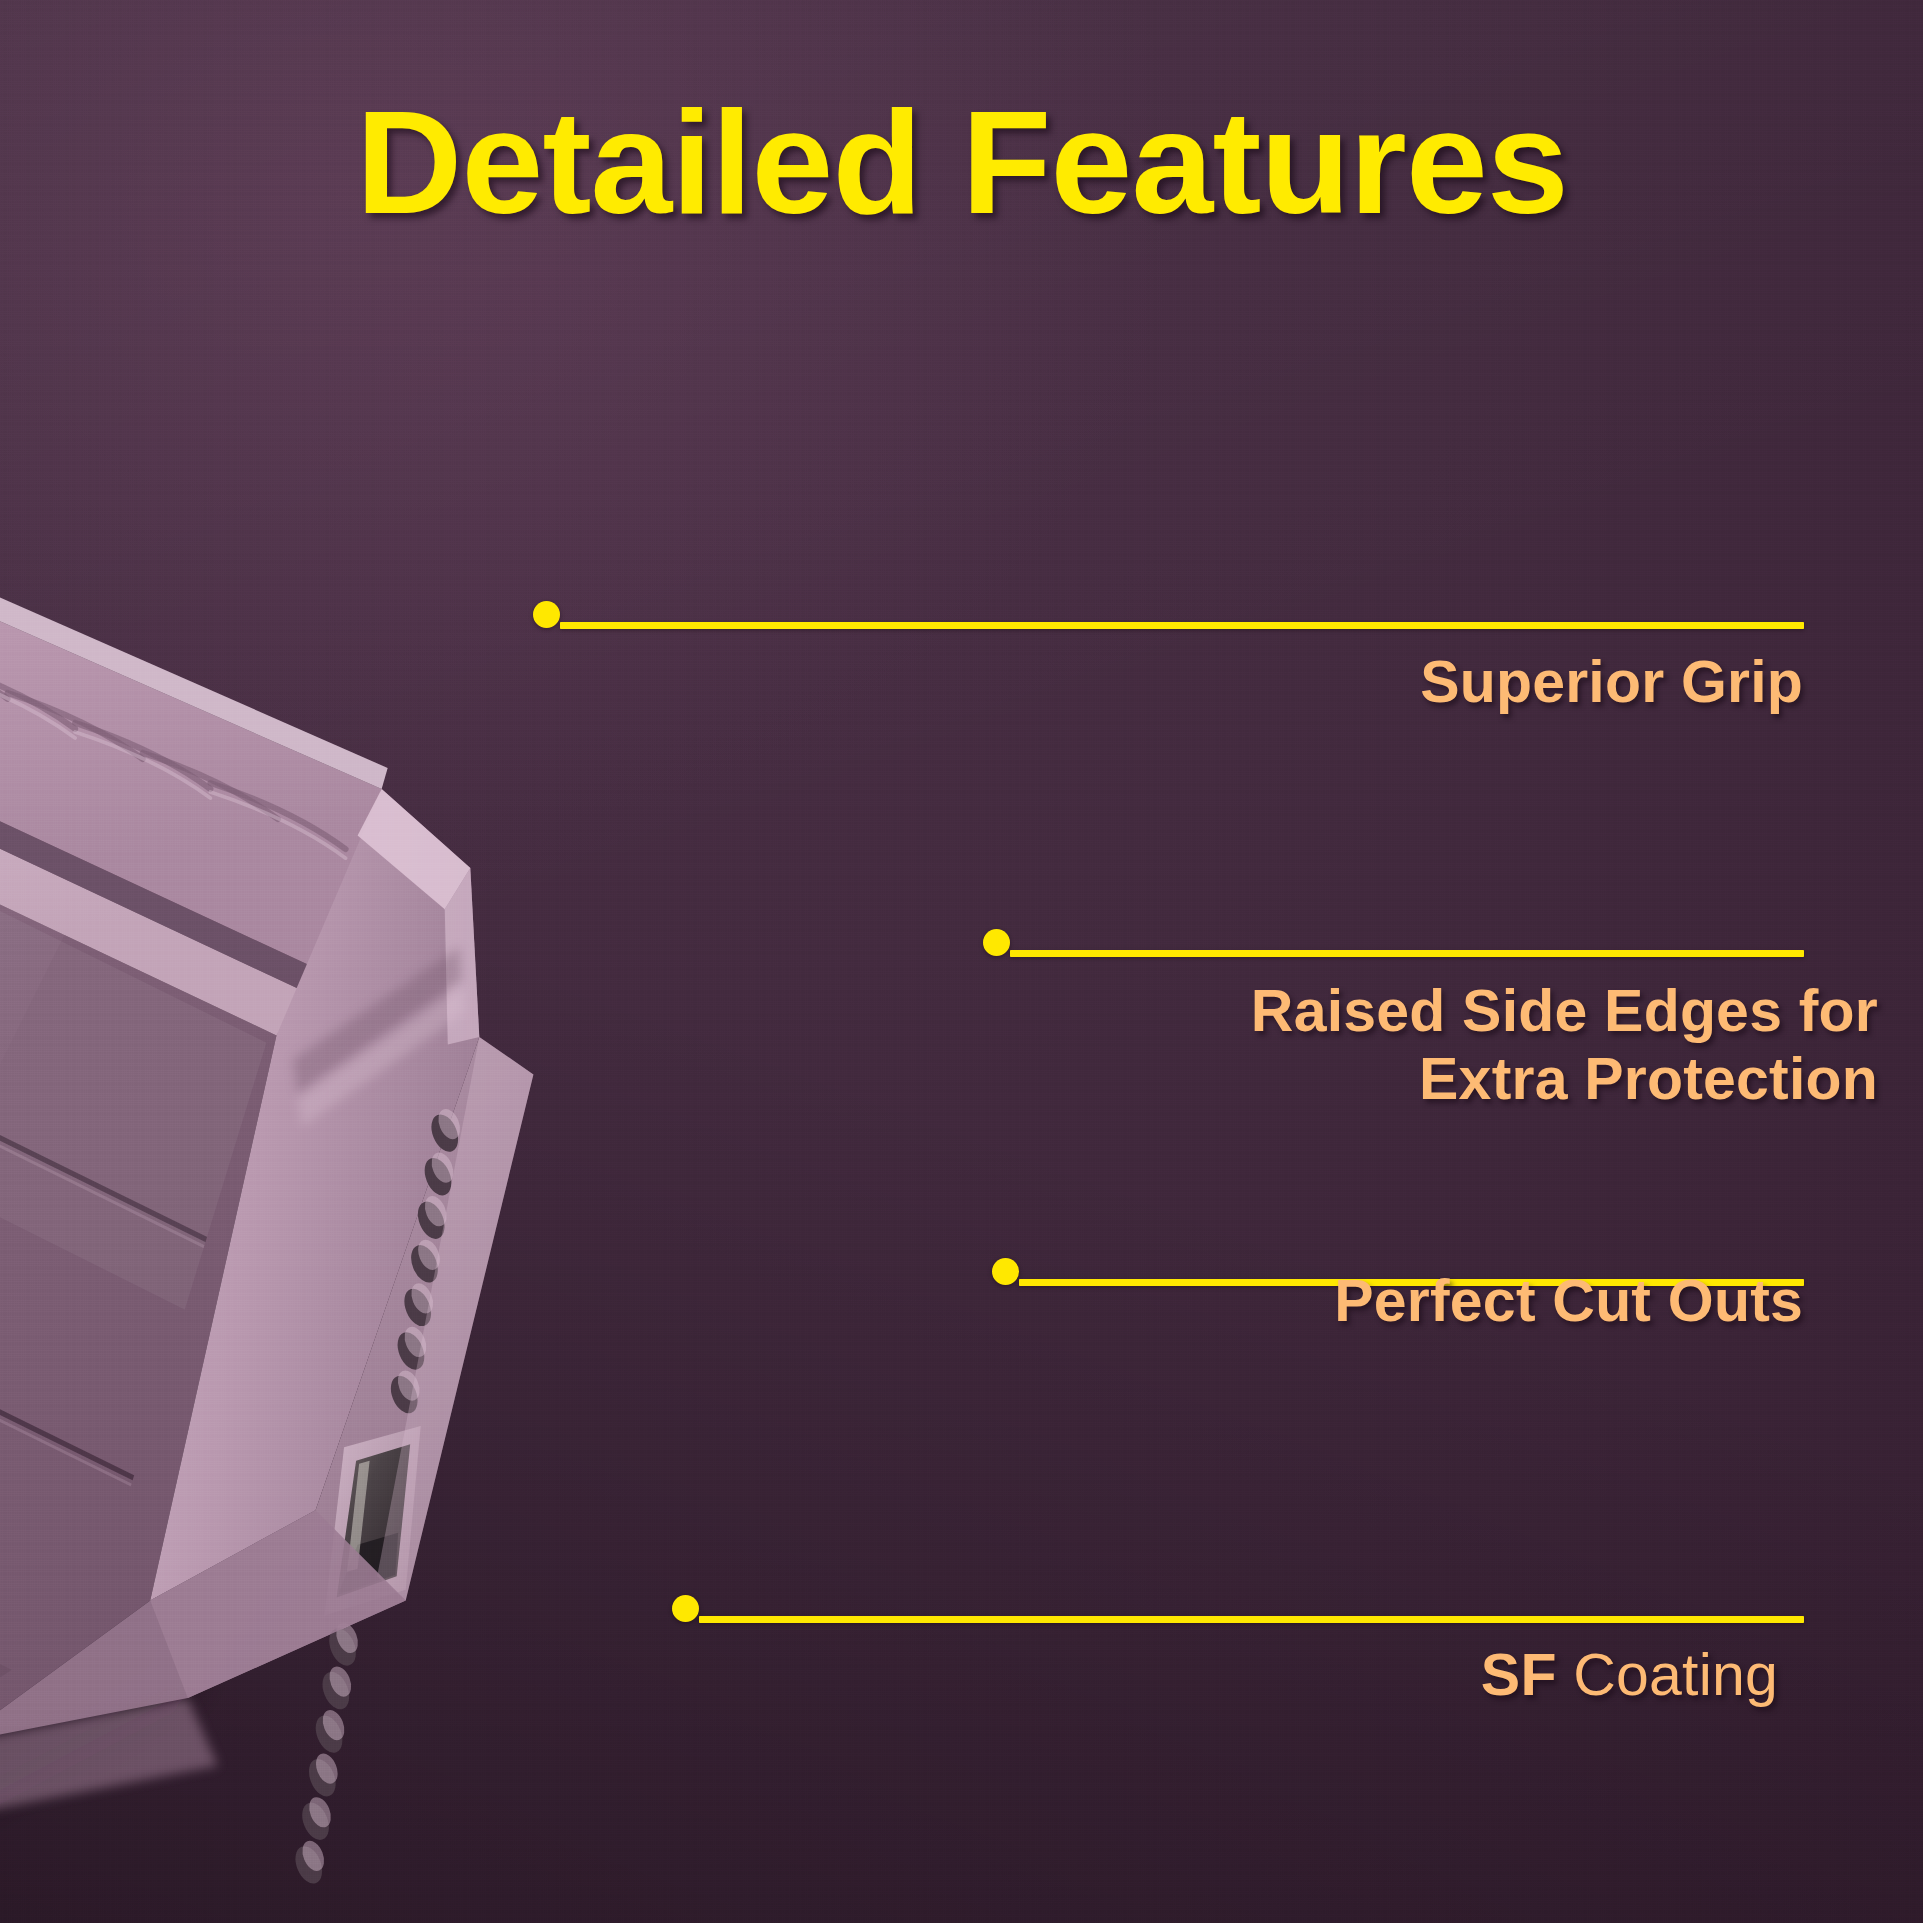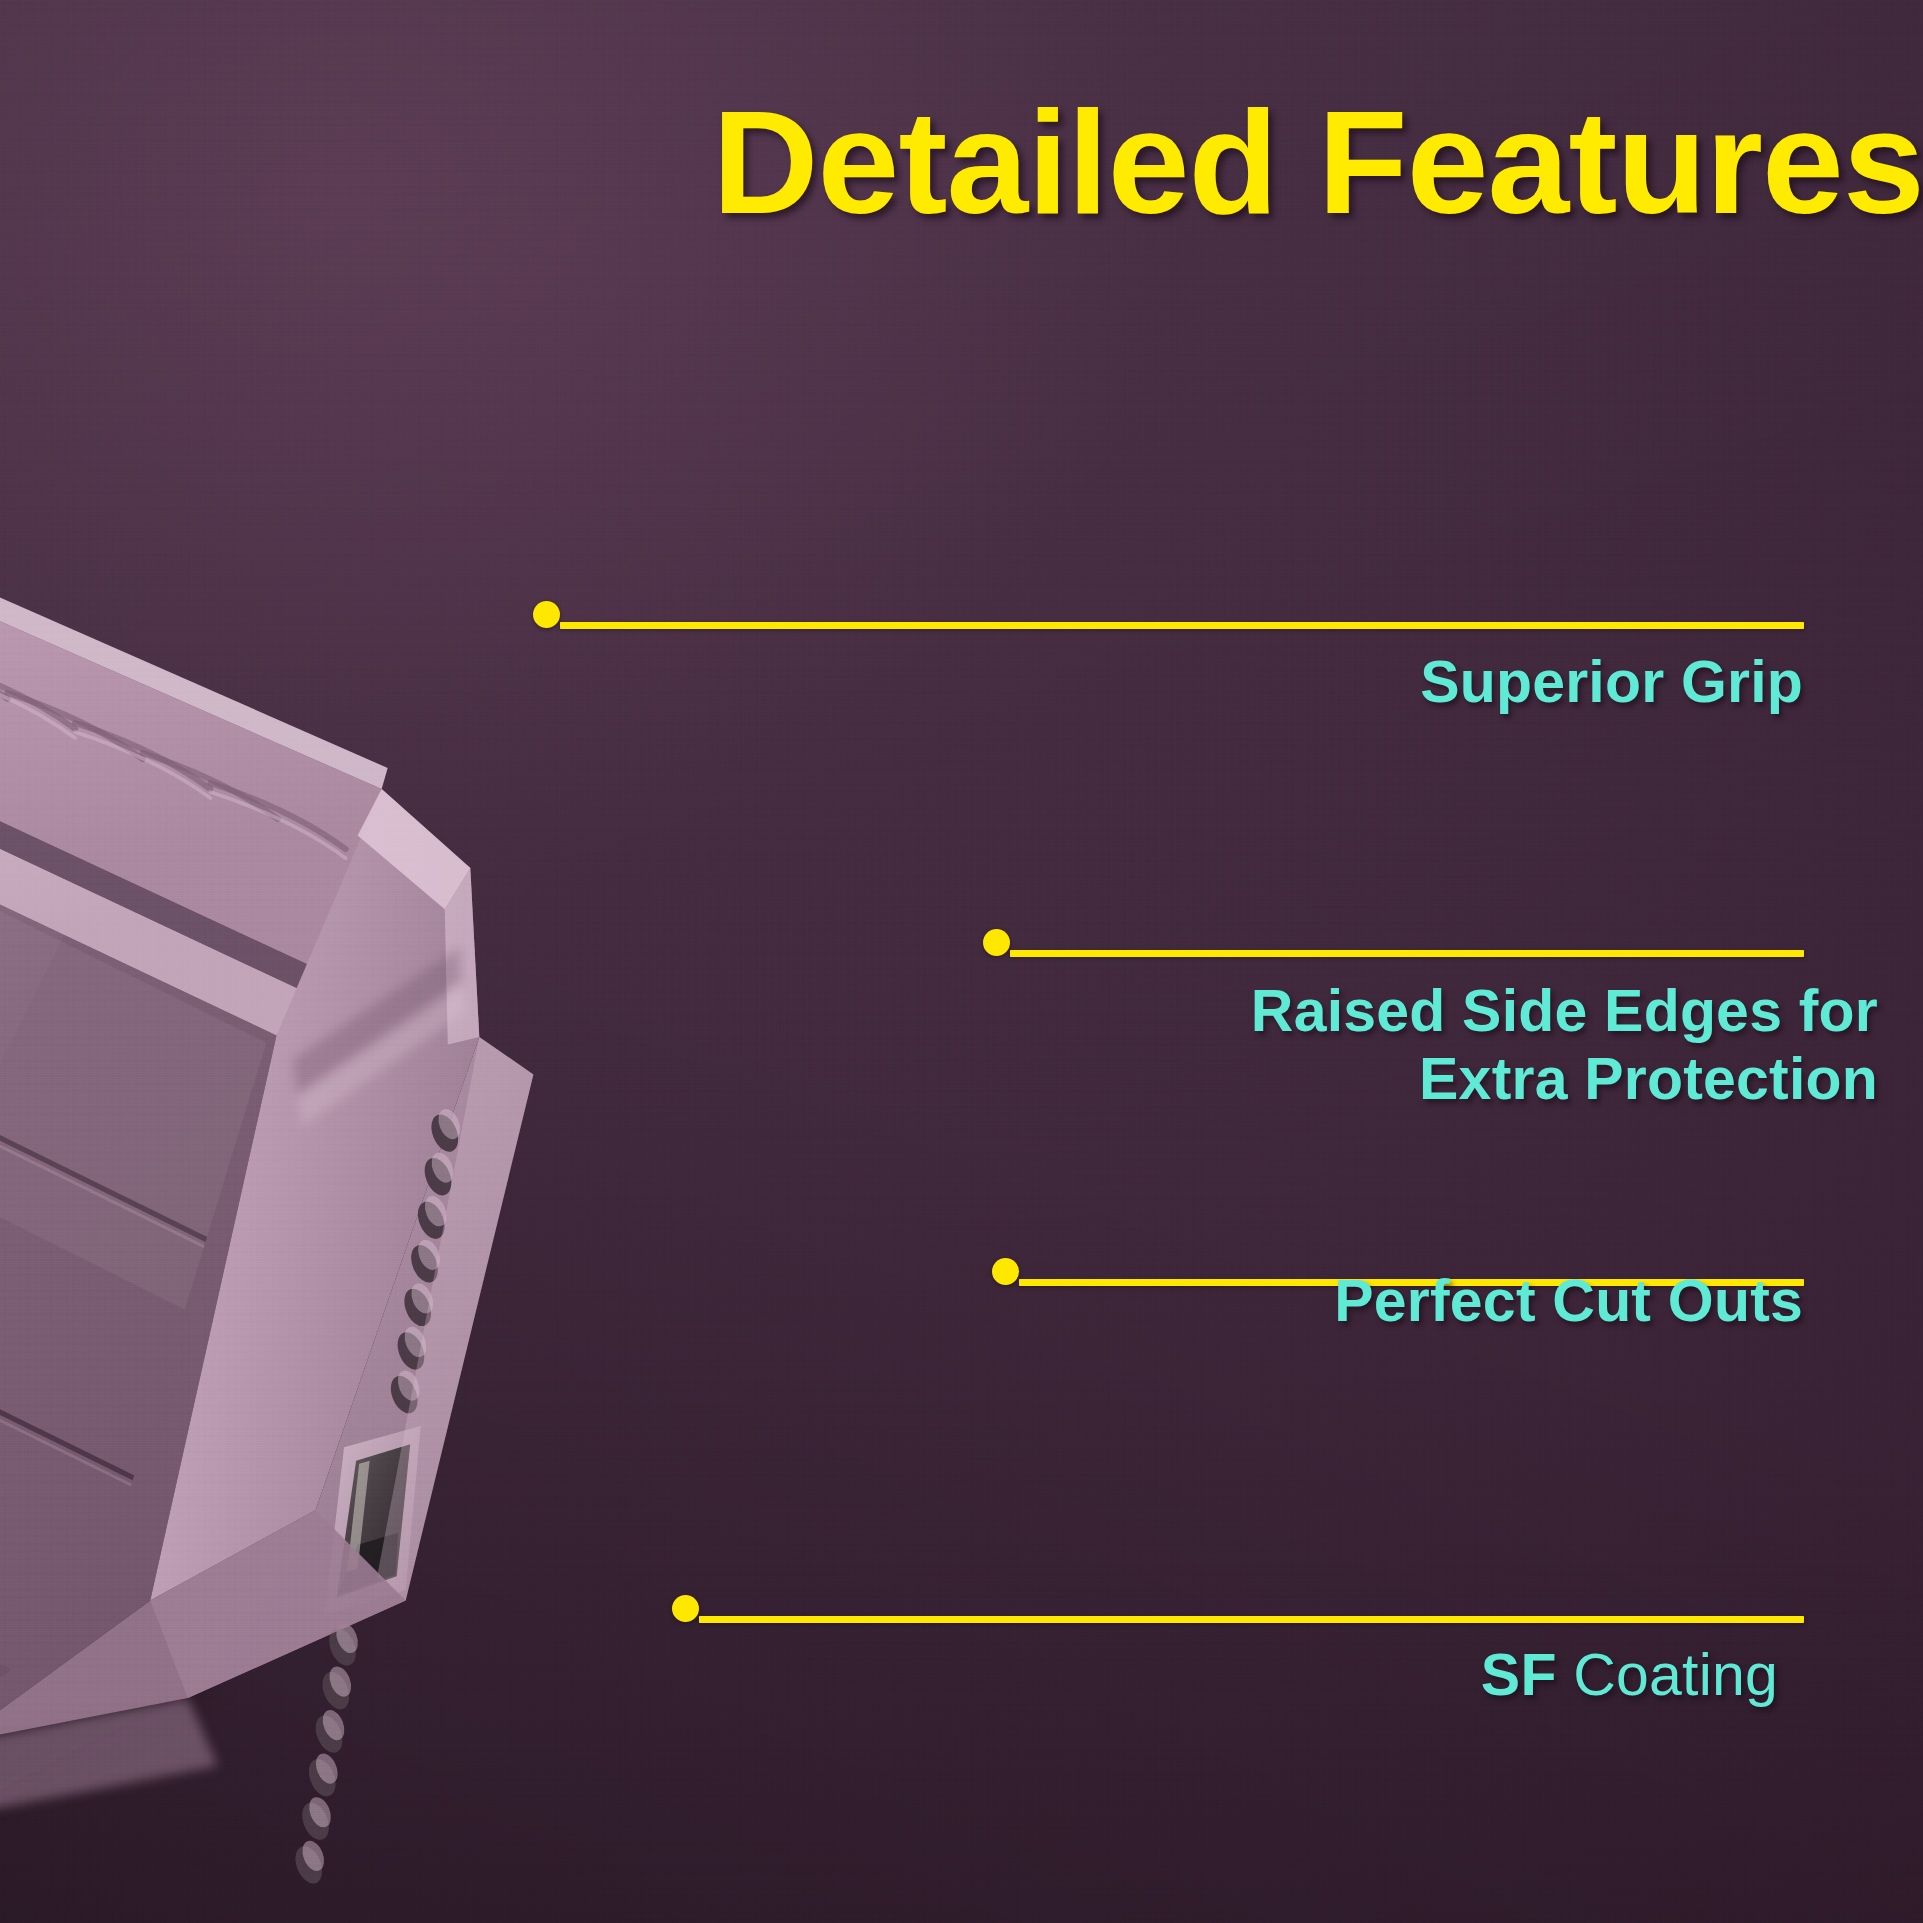--- a/index.html
+++ b/index.html
@@ -41,21 +41,21 @@
     mix-blend-mode: overlay;
     pointer-events: none;
   }
 
   
   .title {
     position: absolute;
     left: 0;
     top: 89px;
     width: 1924px;
-    text-align: right;
+    text-align: center;
     color: #ffeb00;
     font-size: 147px;
     font-weight: 700;
     letter-spacing: -0.8px;
     line-height: 1;
     text-shadow: 4.5px 5.3px 6.8px rgba(20,6,18,0.55);
     white-space: nowrap;
   }
 
   
@@ -81,21 +81,21 @@
   .lead-dot {
     position: absolute;
     width: 27px;
     height: 27px;
     border-radius: 50%;
     background: #ffe800;
     box-shadow: 0 1.5px 4.5px rgba(20,6,18,0.4);
   }
   .lead-label {
     position: absolute;
-    color: #5eead4;
+    color: #fdba74;
     font-size: 59px;
     font-weight: 700;
     line-height: 1.16;
     letter-spacing: 0.2px;
     text-shadow: 3px 3.8px 5.3px rgba(20,6,18,0.5);
     white-space: pre-line;
   }
   .lead-label.right { text-align: right; }
   .lead-label.left  { text-align: right; }
   .lead-label .thin { font-weight: 400; }

